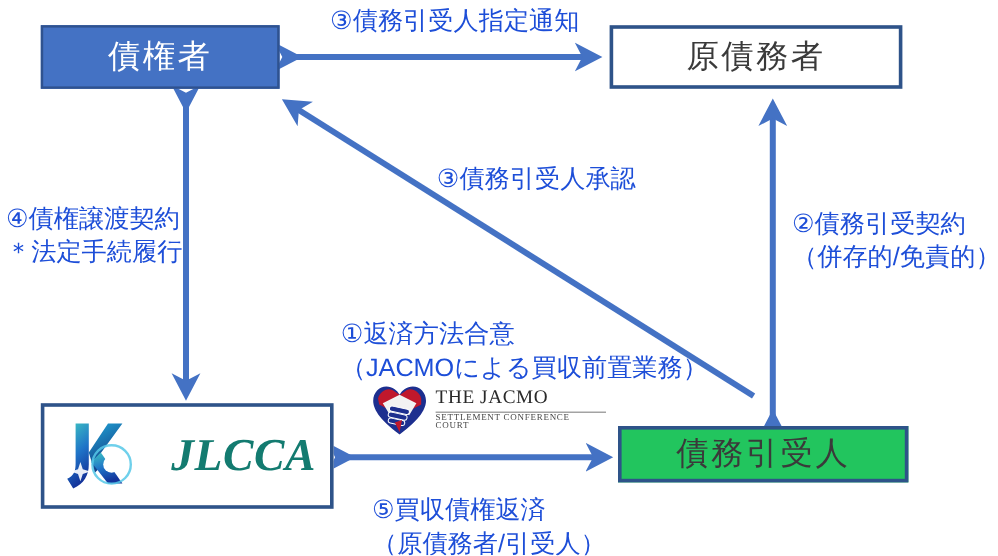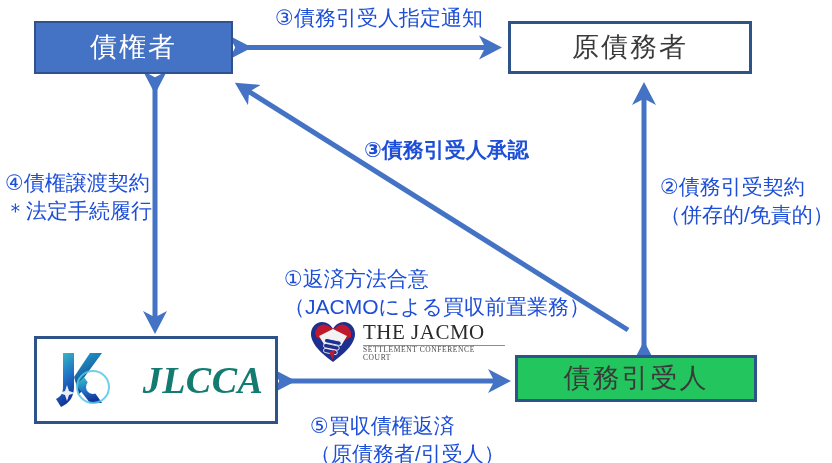--- a/index.html
+++ b/index.html
@@ -133,21 +133,21 @@
     flex: 0 0 auto;
   }
   .jacmo-text {
     display: flex;
     flex-direction: column;
     justify-content: center;
     line-height: 1.05;
   }
   .jacmo-title {
     font-family: "Liberation Serif", "DejaVu Serif", serif;
-    font-size: 21px;
+    font-size: 16px;
     color: #2a2a2a;
     letter-spacing: 0.5px;
   }
   .jacmo-sub {
     font-family: "Liberation Serif", "DejaVu Serif", serif;
     font-size: 7.5px;
     color: #4a4a4a;
     letter-spacing: 0.6px;
     border-top: 1px solid #8d8d8d;
     padding-top: 0;
@@ -244,21 +244,21 @@
       <path d="M20 32 L26 30 L24 40 Z" fill="#c0182c"></path>
     </svg>
     <div class="jacmo-text">
       <span class="jacmo-title">THE JACMO</span>
       <span class="jacmo-sub">SETTLEMENT CONFERENCE COURT</span>
     </div>
   </div>
 
   <div class="edge-label center" style="left:274px; top:4px; width:210px;">③債務引受人指定通知</div>
 
-  <div class="edge-label left" style="left:364px; top:136px; width:200px;font-weight:bold;">③債務引受人承認</div>
+  <div class="edge-label left" style="left:364px; top:136px; width:200px;">③債務引受人承認</div>
 
   <div class="edge-label left" style="left:5px; top:169px; width:160px;">④債権譲渡契約
 ＊法定手続履行</div>
 
   <div class="edge-label left" style="left:660px; top:173px; width:172px;">②債務引受契約
 （併存的/免責的）</div>
 
   <div class="edge-label left" style="left:284px; top:265px; width:300px;">①返済方法合意
 （JACMOによる買収前置業務）</div>
 

